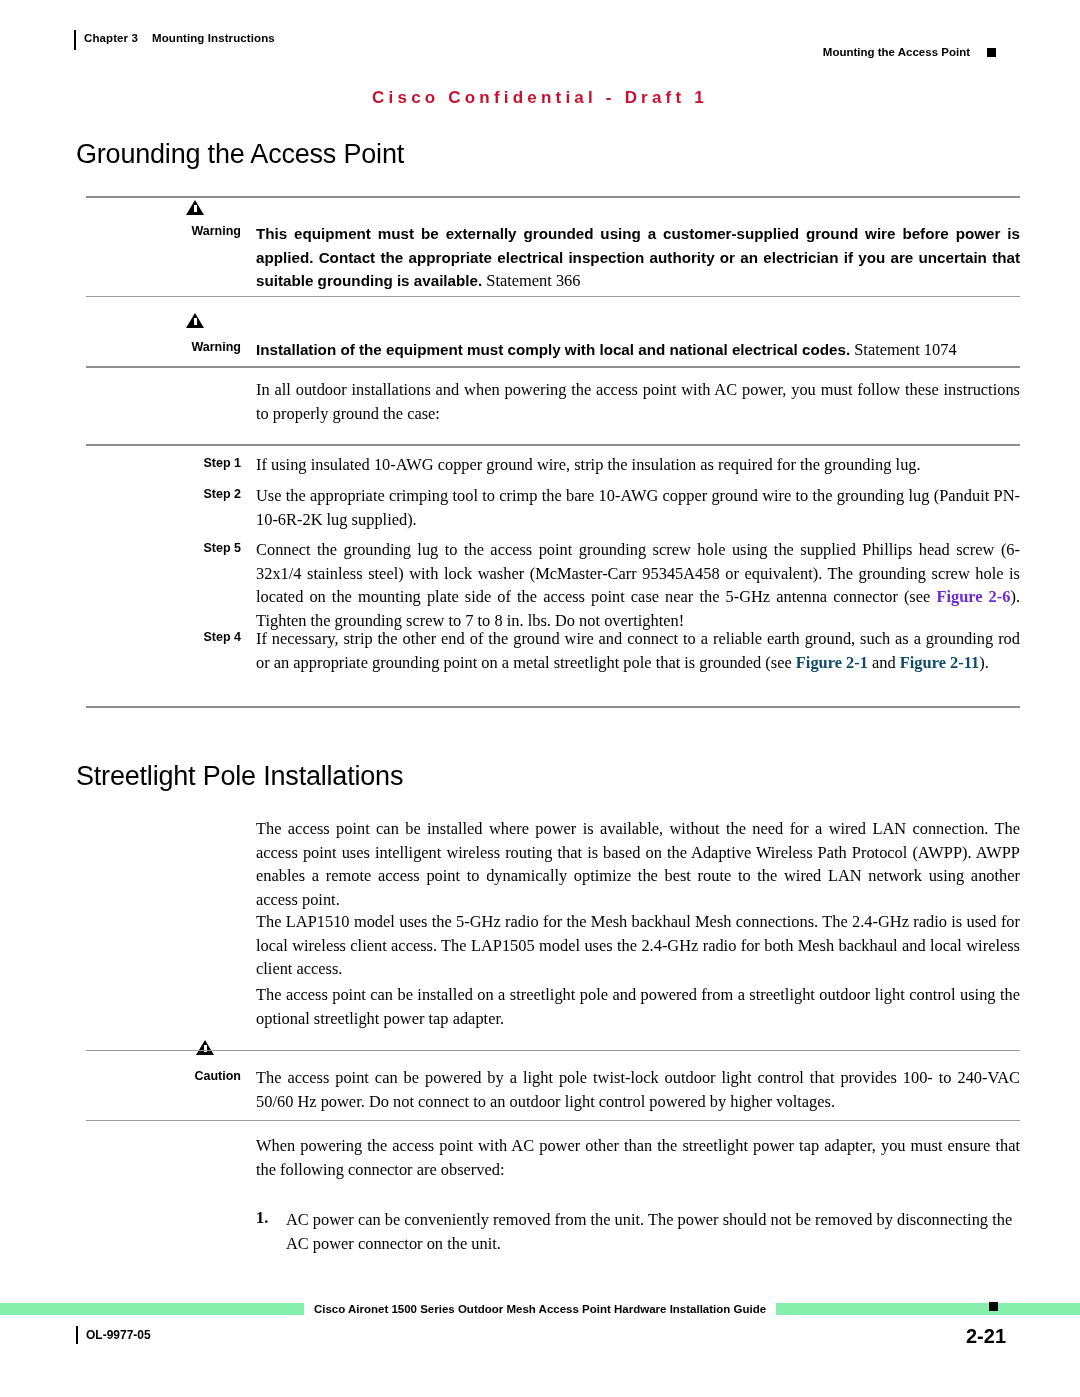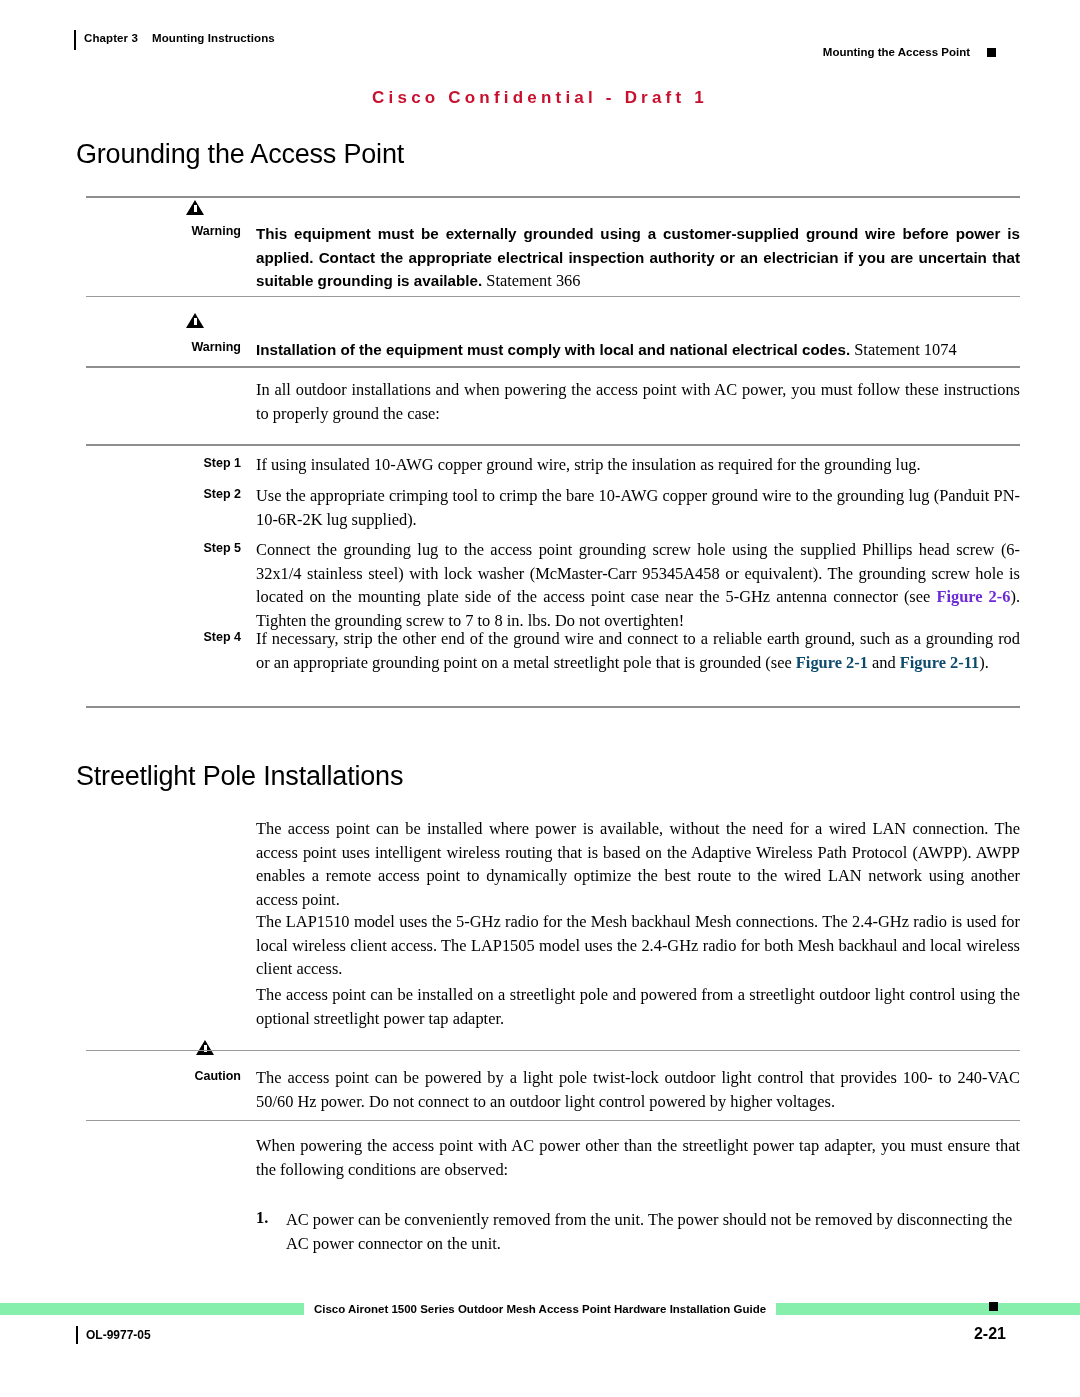--- a/index.html
+++ b/index.html
@@ -201,21 +201,21 @@
     top: 1302px;
     width: 9px;
     height: 9px;
     background: #000;
   }
   .page-num {
     position: absolute;
     right: 74px;
     top: 1325px;
     font-family: "Liberation Sans", sans-serif;
-    font-size: 16px;
+    font-size: 20px;
     font-weight: bold;
   }
 
   .step-label {
     font-family: "Liberation Sans", sans-serif;
     font-size: 12.5px;
     font-weight: bold;
   }
   .numlist-num {
     position: absolute;
@@ -311,21 +311,21 @@
       <div class="bang"></div>
     </div>
   <div class="rule" style="top:1050px;"></div>
   <div class="block" style="top:1066px;">
     <div class="label-col step-label" style="top:3px;">Caution</div>
     <div class="text-col body-text">The access point can be powered by a light pole twist-lock outdoor light control that provides 100- to 240-VAC 50/60 Hz power. Do not connect to an outdoor light control powered by higher voltages.</div>
   </div>
   <div class="rule" style="top:1120px;"></div>
 
   <div class="block" style="top:1134px;">
-    <div class="text-col body-text">When powering the access point with AC power other than the streetlight power tap adapter, you must ensure that the following conditions are observed:</div>
+    <div class="text-col body-text">When powering the access point with AC power other than the streetlight power tap adapter, you must ensure that the following connector are observed:</div>
   </div>
 
   <div class="block" style="top:1208px;">
     <div class="numlist-num">1.</div>
     <div class="numlist-text body-text" style="text-align:left;">AC power can be conveniently removed from the unit. The power should not be removed by disconnecting the AC power connector on the unit.</div>
   </div>
 
   <div class="footer-rule"></div>
   <div class="footer-title"><span>Cisco Aironet 1500 Series Outdoor Mesh Access Point Hardware Installation Guide</span></div>
   <div class="footer-square"></div>

